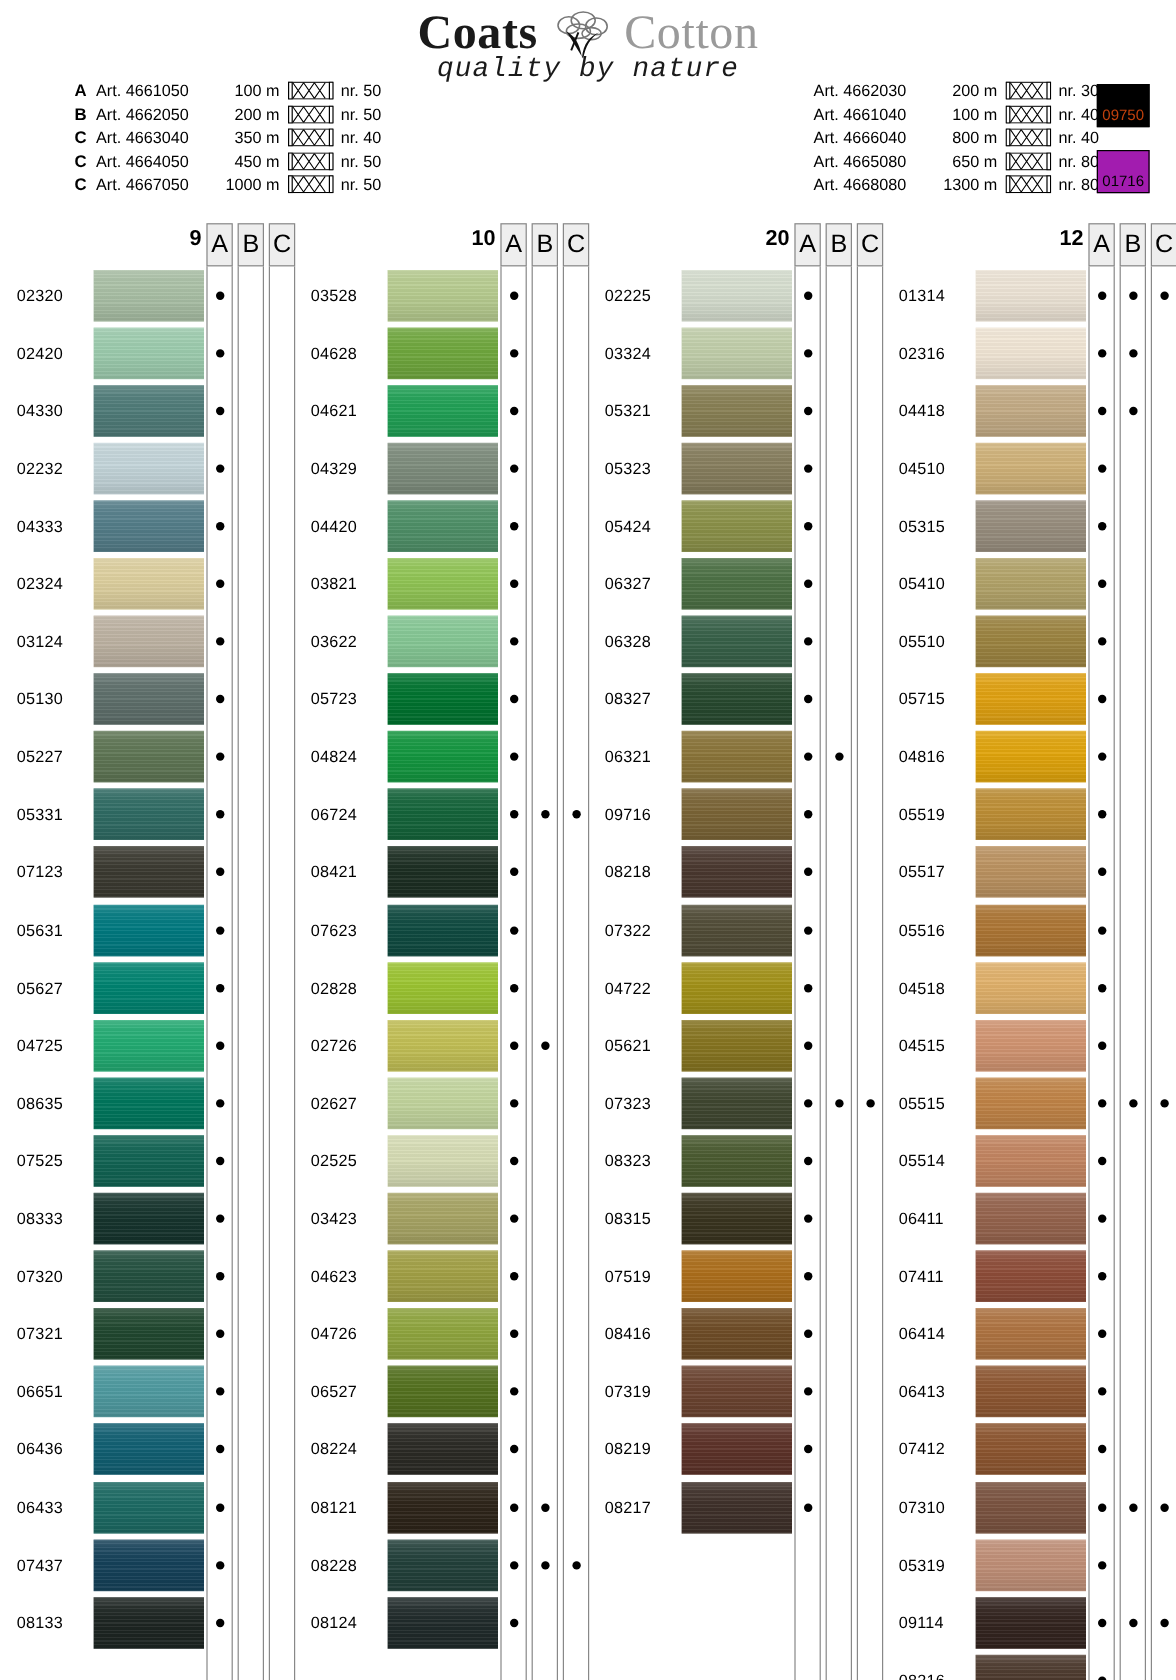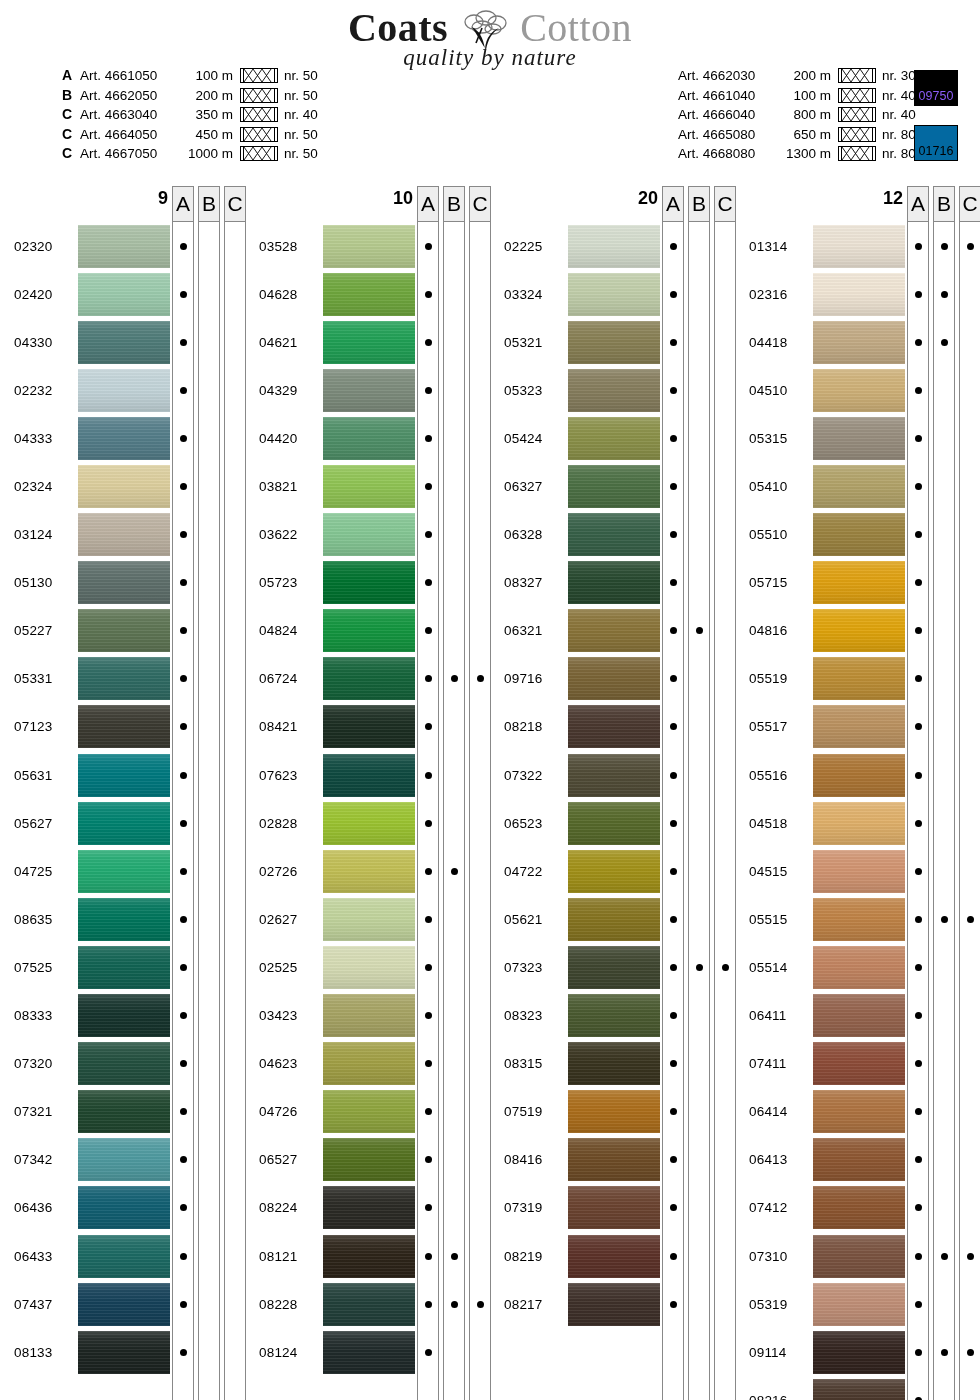--- a/index.html
+++ b/index.html
@@ -41,21 +41,21 @@
     font-weight: normal;
     color: #9a9a9a;
   }
   #cotton-icon {
     display: inline-block;
     vertical-align: middle;
     margin: 0 4px;
     width: 64px; height: 42px;
   }
   #brand-tag {
-    font-family: Liberation Serif, serif;
+    font-family: Liberation Mono, monospace;
     font-style: italic;
     font-size: 23px;
     color: #1a1a1a;
     margin-top: -6px;
     letter-spacing: 1px;
   }
 
   
   .legend {
     position: absolute;
@@ -89,22 +89,22 @@
   .chip {
     position: absolute;
     width: 44px; height: 36px;
     border: 1px solid #000;
     font-size: 12.5px;
     display: flex;
     align-items: flex-end;
     justify-content: center;
     padding-bottom: 2px;
   }
-  #chip-09750 { left: 914px; top: 70px;  background: #000000; color: #8b5cf6; }
-  #chip-01716 { left: 914px; top: 125px; background: #0369a1; color: #000000; }
+  #chip-09750 { left: 914px; top: 70px;  background: #000000; color: #c2410c; }
+  #chip-01716 { left: 914px; top: 125px; background: #a21caf; color: #000000; }
 
   
   #grid {
     position: absolute;
     top: 186px; left: 0;
     width: 980px; height: 1214px;
     display: flex;
   }
   .column {
     position: relative;
@@ -750,21 +750,21 @@
             </div>
             <div class="dot-cell">
               <span class="dot off"></span>
             </div>
             <div class="dot-cell">
               <span class="dot off"></span>
             </div>
           </div>
         </div>
         <div class="row">
-          <div class="code">07342</div>
+          <div class="code">06651</div>
           <div class="swatch" style="background:#4f9aa0">
             <div class="threads"></div>
             <div class="sheen"></div>
           </div>
           <div class="dots">
             <div class="dot-cell">
               <span class="dot"></span>
             </div>
             <div class="dot-cell">
               <span class="dot off"></span>
@@ -1522,38 +1522,20 @@
             </div>
             <div class="dot-cell">
               <span class="dot off"></span>
             </div>
             <div class="dot-cell">
               <span class="dot off"></span>
             </div>
           </div>
         </div>
         <div class="row">
-          <div class="code">06523</div>
-          <div class="swatch" style="background:#56692a">
-            <div class="threads"></div>
-            <div class="sheen"></div>
-          </div>
-          <div class="dots">
-            <div class="dot-cell">
-              <span class="dot"></span>
-            </div>
-            <div class="dot-cell">
-              <span class="dot off"></span>
-            </div>
-            <div class="dot-cell">
-              <span class="dot off"></span>
-            </div>
-          </div>
-        </div>
-        <div class="row">
           <div class="code">04722</div>
           <div class="swatch" style="background:#a29118">
             <div class="threads"></div>
             <div class="sheen"></div>
           </div>
           <div class="dots">
             <div class="dot-cell">
               <span class="dot"></span>
             </div>
             <div class="dot-cell">

